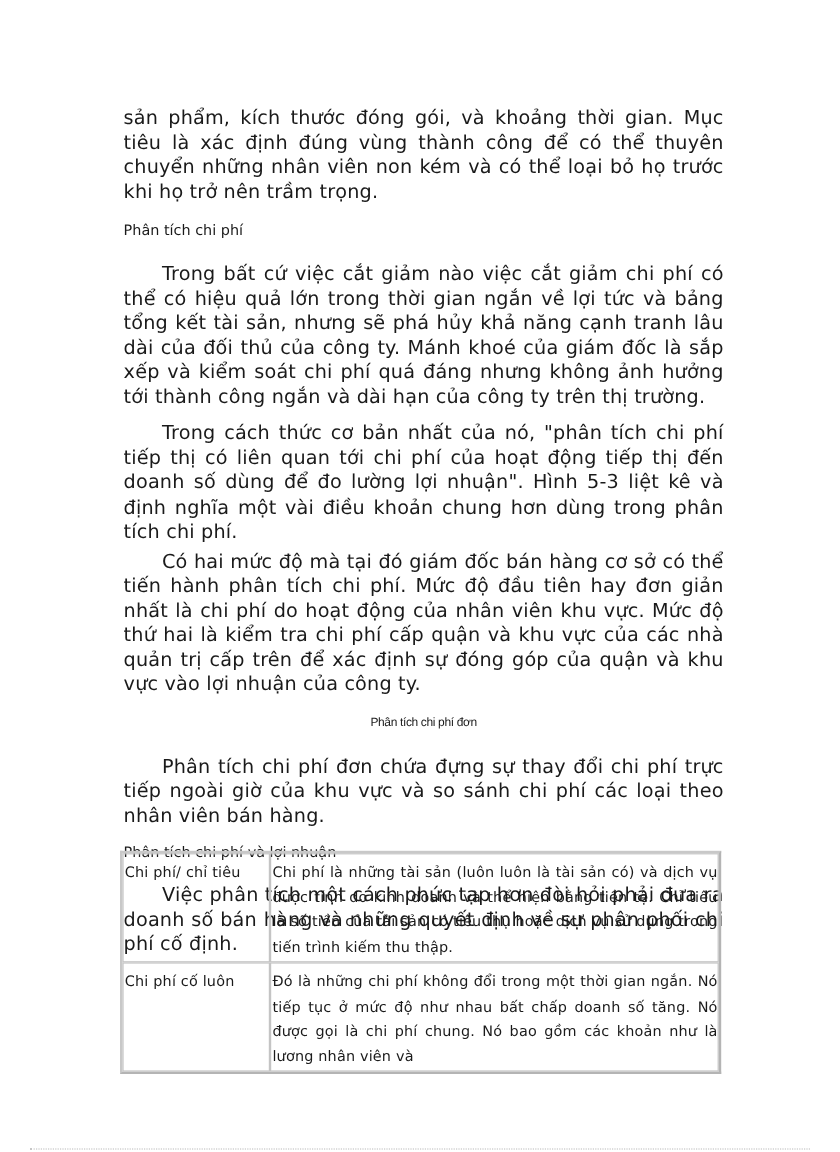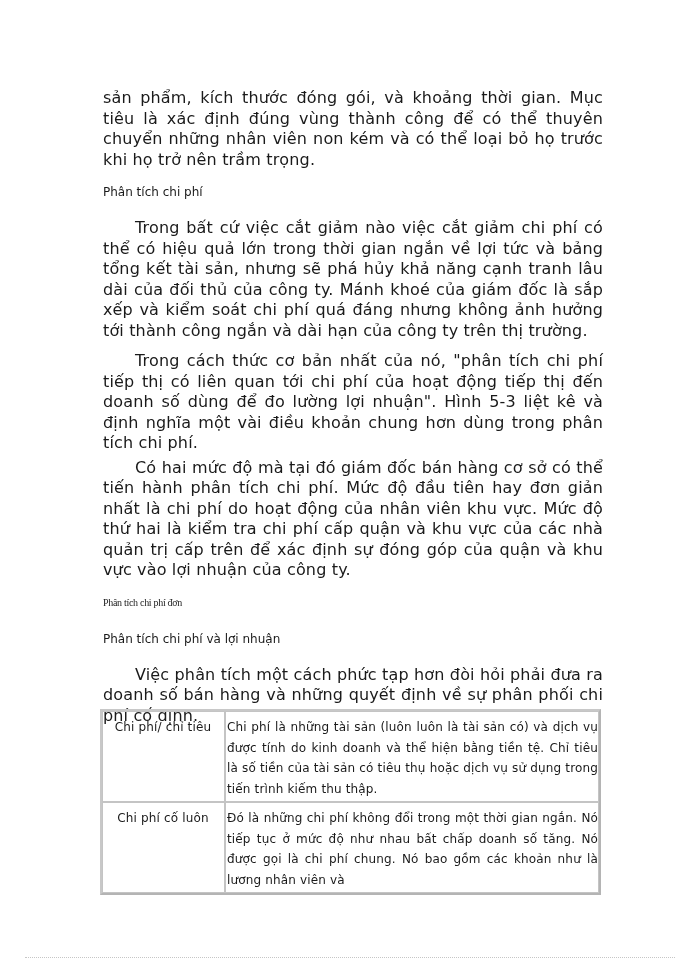--- a/index.html
+++ b/index.html
@@ -28,45 +28,45 @@
       margin: 0;
       letter-spacing: 0.15px;
     }
     .indent { text-indent: 32px; }
     .heading {
       font-size: 12px;
       line-height: 20px;
       margin: 0;
     }
     .heading-serif {
-      font-family: Liberation Serif, serif;
+      font-family: Liberation Sans, sans-serif;
       font-size: 10px;
       line-height: 16px;
       letter-spacing: -0.3px;
       margin: 0;
+      text-align: center;
     }
     table.terms {
       position: absolute;
       left: 100px;
       top: 709px;
       width: 501px;
       border-collapse: separate;
       border-spacing: 0;
       border: 2px solid #c8c8c8;
       border-bottom-color: #b4b4b4;
       border-right-color: #b4b4b4;
     }
     table.terms td {
       border: 1px solid #c4c4c4;
       vertical-align: top;
       font-size: 12px;
       line-height: 20.5px;
       padding: 5px 2px 2px 1px;
       letter-spacing: 0.15px;
-      text-align: center;
     }
     table.terms td.term { width: 118px; }
     table.terms td.def { text-align: justify; padding-right: 0; }
     .footer-rule {
       position: absolute;
       left: 25px;
       width: 650px;
       top: 957px;
       border-top: 1px dotted #c6c6c6;
     }
@@ -77,20 +77,21 @@
 <div class="page">
   <p class="p" style="margin-bottom:12px;">sản phẩm, kích thước đóng gói, và khoảng thời gian. Mục tiêu là xác định đúng vùng thành công để có thể thuyên chuyển những nhân viên non kém  và có thể loại bỏ họ trước khi họ trở nên trầm trọng.</p>
 
   <p class="heading" style="margin-bottom:16px;">Phân tích chi phí</p>
   <p class="p indent" style="margin-bottom:10px;">Trong bất cứ việc cắt giảm nào việc cắt giảm chi phí có thể có hiệu quả lớn trong thời gian ngắn về lợi tức và bảng tổng kết tài sản, nhưng sẽ phá hủy khả năng cạnh tranh lâu dài của đối thủ của công ty. Mánh khoé của giám đốc là sắp xếp và kiểm  soát chi phí quá đáng nhưng không ảnh hưởng tới thành công ngắn và dài hạn của công ty trên thị trường.</p>
 
   <p class="p indent" style="margin-bottom:4px;">Trong cách thức cơ bản nhất của nó, "phân  tích chi phí tiếp thị có liên quan tới chi phí của hoạt động tiếp thị đến doanh số dùng để đo lường lợi nhuận". Hình 5-3 liệt kê và định nghĩa một vài điều khoản chung hơn dùng trong phân tích chi phí.</p>
   <p class="p indent" style="margin-bottom:14px;">Có hai mức độ mà tại đó giám đốc bán hàng cơ sở có thể tiến hành phân tích chi phí. Mức độ đầu tiên hay đơn giản nhất là chi phí do hoạt động của nhân viên khu vực. Mức độ thứ hai là kiểm  tra chi phí cấp quận và khu vực của các nhà quản trị cấp trên để xác định sự đóng góp của quận và khu vực vào lợi nhuận của công ty.</p>
 
   <p class="heading-serif" style="margin-bottom:18px;">Phân tích chi phí đơn</p>
+  <p class="p indent" style="margin-bottom:10px;">Phân tích chi phí đơn chứa đựng sự thay đổi chi phí trực tiếp ngoài giờ của khu vực và so sánh chi phí các loại theo nhân viên bán hàng.</p>
 
   <p class="heading" style="margin-bottom:16px;">Phân tích chi phí và lợi nhuận</p>
   <p class="p indent">Việc phân tích một cách phức tạp hơn đòi hỏi phải đưa ra doanh số bán hàng và những quyết định về sự phân phối chi phí cố định.</p>
 </div>
 
 <table class="terms">
   <tbody>
       <tr>
     <td class="term">Chi phí/ chỉ tiêu</td>
     <td class="def">Chi phí là những tài sản (luôn luôn là tài sản có) và dịch vụ được tính do kinh  doanh và thể hiện bằng tiền tệ. Chỉ tiêu là số tiền của tài sản có tiêu thụ hoặc dịch vụ sử dụng trong tiến trình kiếm  thu thập.</td>

